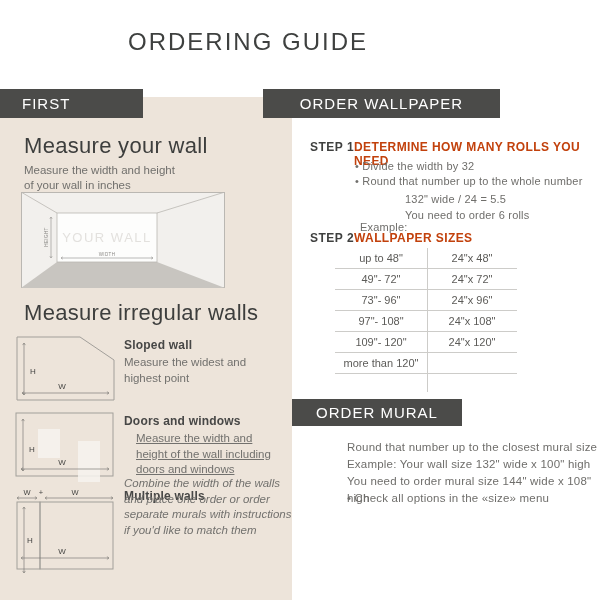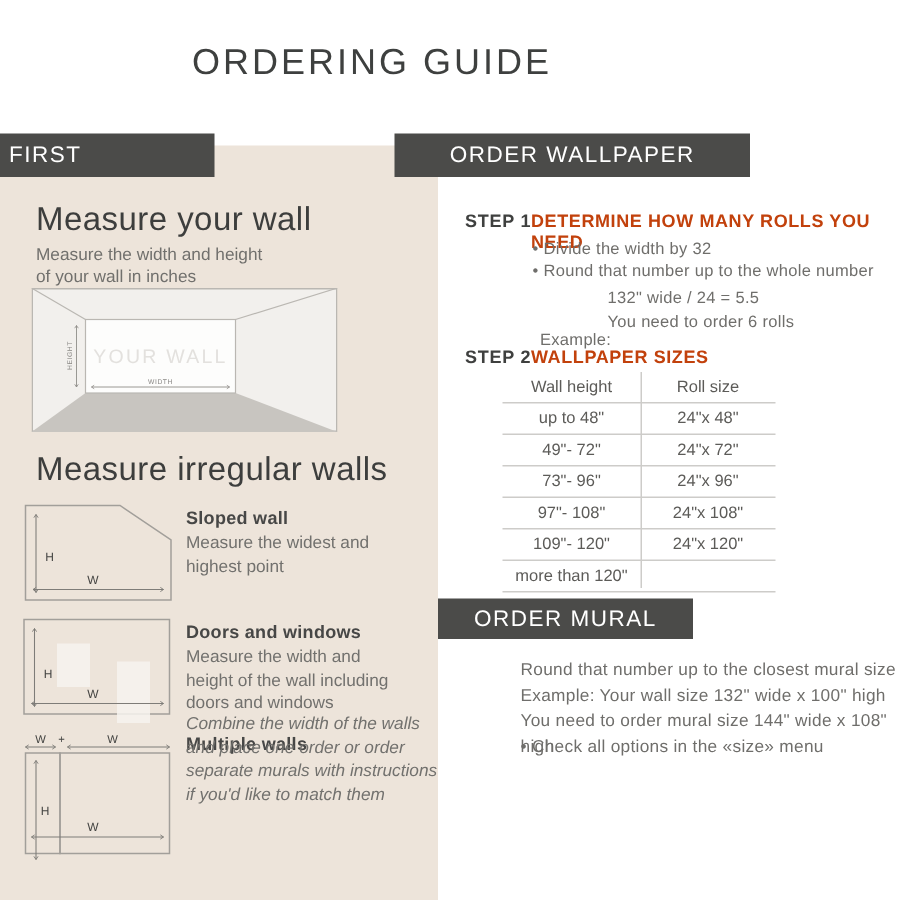--- a/index.html
+++ b/index.html
@@ -11,21 +11,21 @@
   .abs{position:absolute;}
   .title{
     left:0;top:28px;width:496px;text-align:center;
     font-size:24px;letter-spacing:2px;color:#3e403f;font-weight:500;
   }
   .beige-panel{left:0;top:97px;width:292px;height:503px;background:#ede4da;}
   .badge{
     background:#4b4b49;color:#ffffff;height:29px;line-height:29px;
     font-size:15px;letter-spacing:1px;white-space:nowrap;
   }
-  .badge-first{left:0;top:89px;width:143px;padding-left:6px;box-sizing:border-box;}
+  .badge-first{left:0;top:89px;width:143px;padding-left:22px;box-sizing:border-box;}
   .badge-wallpaper{left:263px;top:89px;width:237px;text-align:center;}
   .badge-mural{left:292px;top:399px;width:170px;height:27px;line-height:27px;text-align:center;}
   .h1{font-size:22px;color:#3d3e3d;letter-spacing:0.3px;}
   .sub{font-size:11.5px;color:#71706d;line-height:15px;white-space:pre-line;}
   .item-title{font-size:12px;font-weight:700;color:#474746;letter-spacing:0.2px;}
   .item-body{font-size:11.5px;color:#72716e;line-height:15.5px;white-space:pre-line;}
   .step-label{font-size:12px;font-weight:700;color:#3f403f;letter-spacing:0.5px;}
   .step-title{font-size:12px;font-weight:700;color:#c2410c;letter-spacing:0.4px;}
   .r-text{font-size:11px;color:#6f6e6b;letter-spacing:0.2px;}
   .table{left:335px;top:248px;width:182px;}
@@ -95,21 +95,21 @@
   </defs>
   <rect x="1" y="2" width="97" height="63" fill="none" stroke="#a29f9a" stroke-width="1"></rect>
   <rect x="23" y="18" width="22" height="29" fill="#f6f3ef" opacity="0.85"></rect>
   <rect x="63" y="30" width="22" height="41" fill="#f6f3ef" opacity="0.85"></rect>
   <line x1="8" y1="8" x2="8" y2="60" stroke="#7e7c78" stroke-width="0.7" marker-start="url(#a3)" marker-end="url(#a3)"></line>
   <text x="17" y="41" font-size="8" fill="#454543" text-anchor="middle">H</text>
   <line x1="6" y1="58" x2="94" y2="58" stroke="#7e7c78" stroke-width="0.7" marker-start="url(#a3)" marker-end="url(#a3)"></line>
   <text x="47" y="54" font-size="8" fill="#454543" text-anchor="middle">W</text>
 </svg>
 <div class="abs item-title" style="left:124px;top:414px;">Doors and windows</div>
-<div class="abs item-body" style="left:124px;top:431px;">Measure the width and
+<div class="abs item-body" style="left:136px;top:431px;text-decoration:underline;">Measure the width and
 height of the wall including
 doors and windows</div>
 
 <svg class="abs" style="left:16px;top:485px;" width="100" height="92" viewBox="0 0 100 92">
   <defs>
     <marker id="a4" orient="auto-start-reverse" markerWidth="7" markerHeight="7" refX="4" refY="3">
       <path d="M1,1 L4,3 L1,5" stroke="#7e7c78" fill="none" stroke-width="0.9"></path>
     </marker>
   </defs>
   <text x="11" y="10" font-size="7.5" fill="#454543" text-anchor="middle">W</text>
@@ -136,24 +136,20 @@
 <div class="abs r-text" style="left:355px;top:175px;">• Round that number up to the whole number</div>
 <div class="abs r-text" style="left:360px;top:193px;margin-top:28px;">Example:</div>
 <div class="abs r-text" style="left:405px;top:193px;">132" wide / 24 = 5.5</div>
 <div class="abs r-text" style="left:405px;top:209px;">You need to order 6 rolls</div>
 
 <div class="abs step-label" style="left:310px;top:231px;">STEP 2</div>
 <div class="abs step-title" style="left:354px;top:231px;">WALLPAPER SIZES</div>
 
 <div class="abs table">
   <div class="t-row">
-    <div class="t-cell">Wall height</div>
-    <div class="t-cell c2">Roll size</div>
-  </div>
-  <div class="t-row">
     <div class="t-cell">up to 48"</div>
     <div class="t-cell c2">24"x 48"</div>
   </div>
   <div class="t-row">
     <div class="t-cell">49"- 72"</div>
     <div class="t-cell c2">24"x 72"</div>
   </div>
   <div class="t-row">
     <div class="t-cell">73"- 96"</div>
     <div class="t-cell c2">24"x 96"</div>

